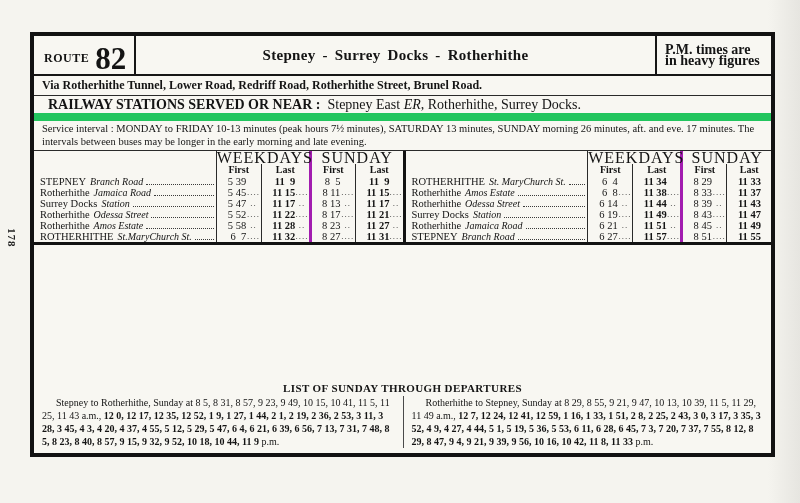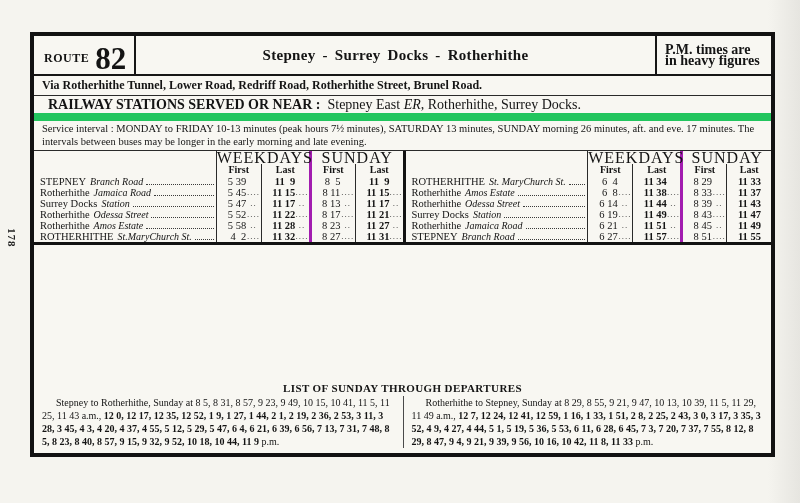--- a/index.html
+++ b/index.html
@@ -215,21 +215,21 @@
               </tr>
 
               <tr>
                 <td class="st-cell">
                   <div class="st-flex">
                     <span class="place">ROTHERHITHE</span>
                     <span class="street">St.MaryChurch St.</span>
                     <span class="leader"></span>
                   </div>
                 </td>
-                <td class="t fcol">4  2</td>
+                <td class="t fcol">6  7</td>
                 <td class="d">....</td>
                 <td class="t b lcol">11 32</td>
                 <td class="d">....</td>
                 <td class="t gcol">8 27</td>
                 <td class="d">....</td>
                 <td class="t b lcol">11 31</td>
                 <td class="d">....</td>
               </tr>
             </tbody>
         </table>

